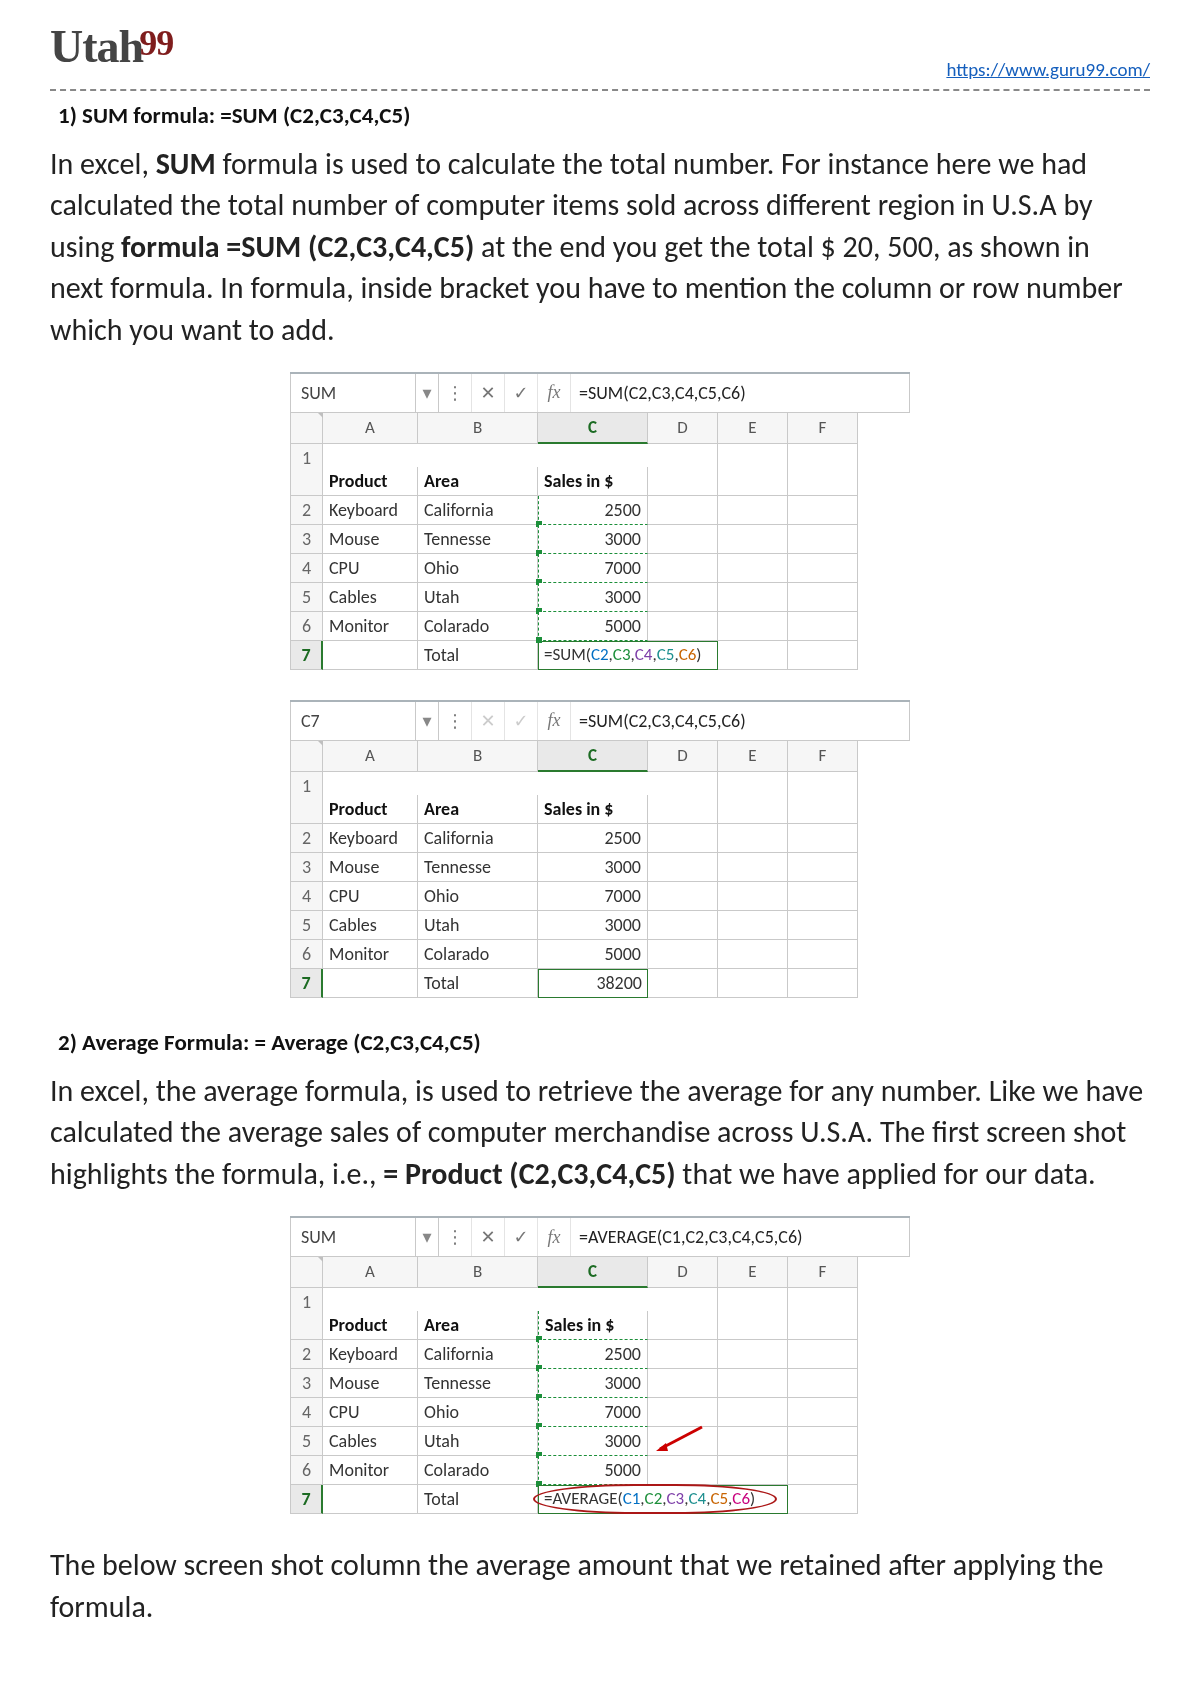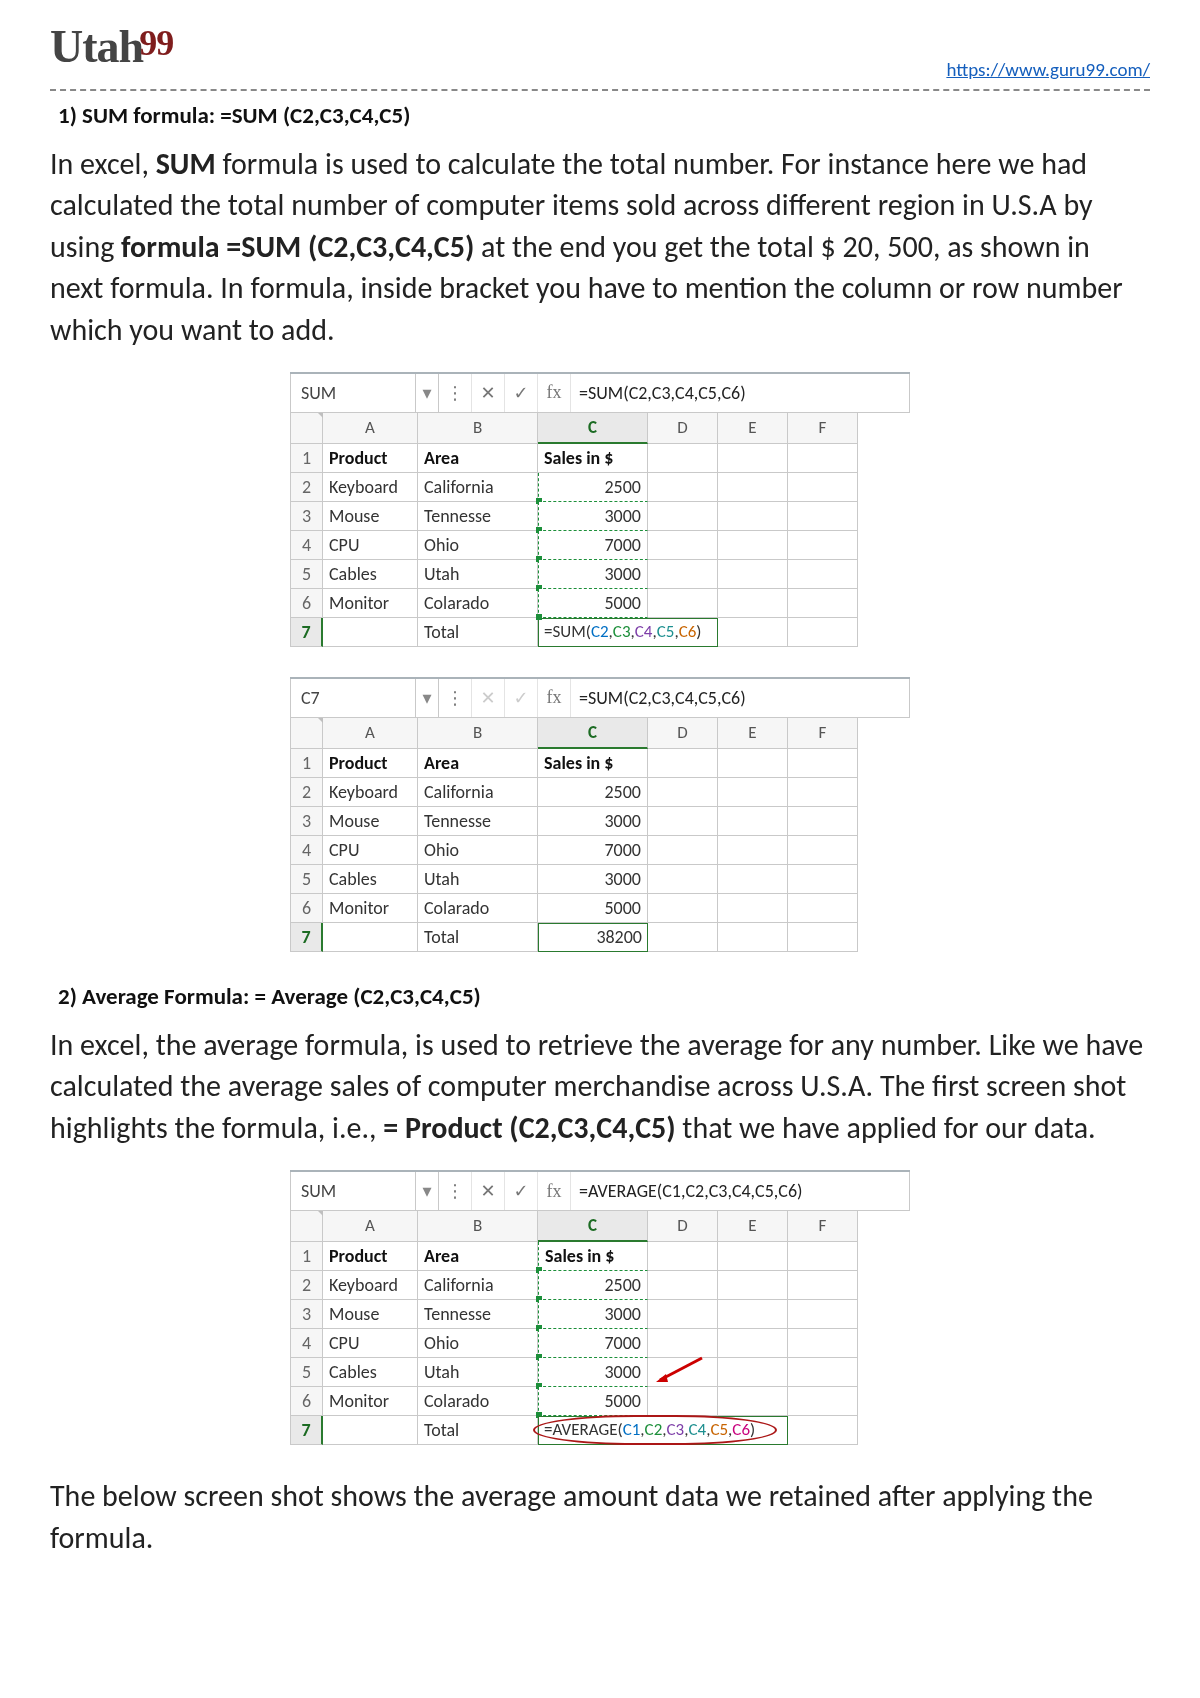--- a/index.html
+++ b/index.html
@@ -139,21 +139,21 @@
     text-align:center;
     background:#f6f6f6;
     color:#666;
   }
   .grow > .rnum.sel {
     background:#e9e9e9;
     font-weight:700;
     color:#1c6b23;
     border-right:2px solid #2a7a2f;
   }
-  .grow .hcell { font-weight:700; color:#111; }
+  .grow .hcell { font-weight:700; color:#111;margin-top:23px; }
   .grow .right { text-align:right; }
   .grow .editing {
     border:1px solid #2a7a2f;
     padding:2px 5px;
   }
   .grow .rangecell {
     text-align:right;
     position:relative;
     border-left:1px dashed #1c8f3a;
     border-bottom:1px dashed #1c8f3a;
@@ -162,21 +162,21 @@
     content:"";position:absolute;left:-3px;bottom:-3px;width:6px;height:6px;background:#1c8f3a;
   }
   .formula-in-cell { font-size:17px; white-space:nowrap; }
   .fc-blue{color:#006fc4;}
   .fc-green{color:#1c8f3a;}
   .fc-purple{color:#7d3ea8;}
   .fc-teal{color:#1c8f8f;}
   .fc-orange{color:#c86400;}
   .fc-pink{color:#c8007d;}
   .selcorner { width:0;height:0;border-left:10px solid transparent;border-top:10px solid #bfbfbf; display:inline-block; float:right; margin:-4px -6px 0 0;}
-  .fx { font-family: "Times New Roman", serif; }
+  .fx { font-style: italic; font-family: "Times New Roman", serif; }
   .arrow-cell { position:relative; }
   .arrow-cell svg { position:absolute; left:4px; top:-2px; }
   .avg-circle {
     position:relative;
   }
   .avg-circle .ring {
     position:absolute;
     left:-6px; top:-2px;
     width: 240px; height: 26px;
     border:2px solid #ab1717;
@@ -512,15 +512,15 @@
         <div>Total</div>
         <div class="editing formula-in-cell avg-circle" style="grid-column: span 3">
           <span class="ring"></span>
           =AVERAGE(<span class="fc-blue">C1</span>,<span class="fc-green">C2</span>,<span class="fc-purple">C3</span>,<span class="fc-teal">C4</span>,<span class="fc-orange">C5</span>,<span class="fc-pink">C6</span>)
         </div>
         <div></div>
       </div>
     </div>
   </div>
 
-  <p class="body">The below screen shot shows the average amount data we retained after applying the formula.</p>
+  <p class="body">The below screen shot column the average amount that we retained after applying the formula.</p>
 
 </div>
 
 </body></html>

